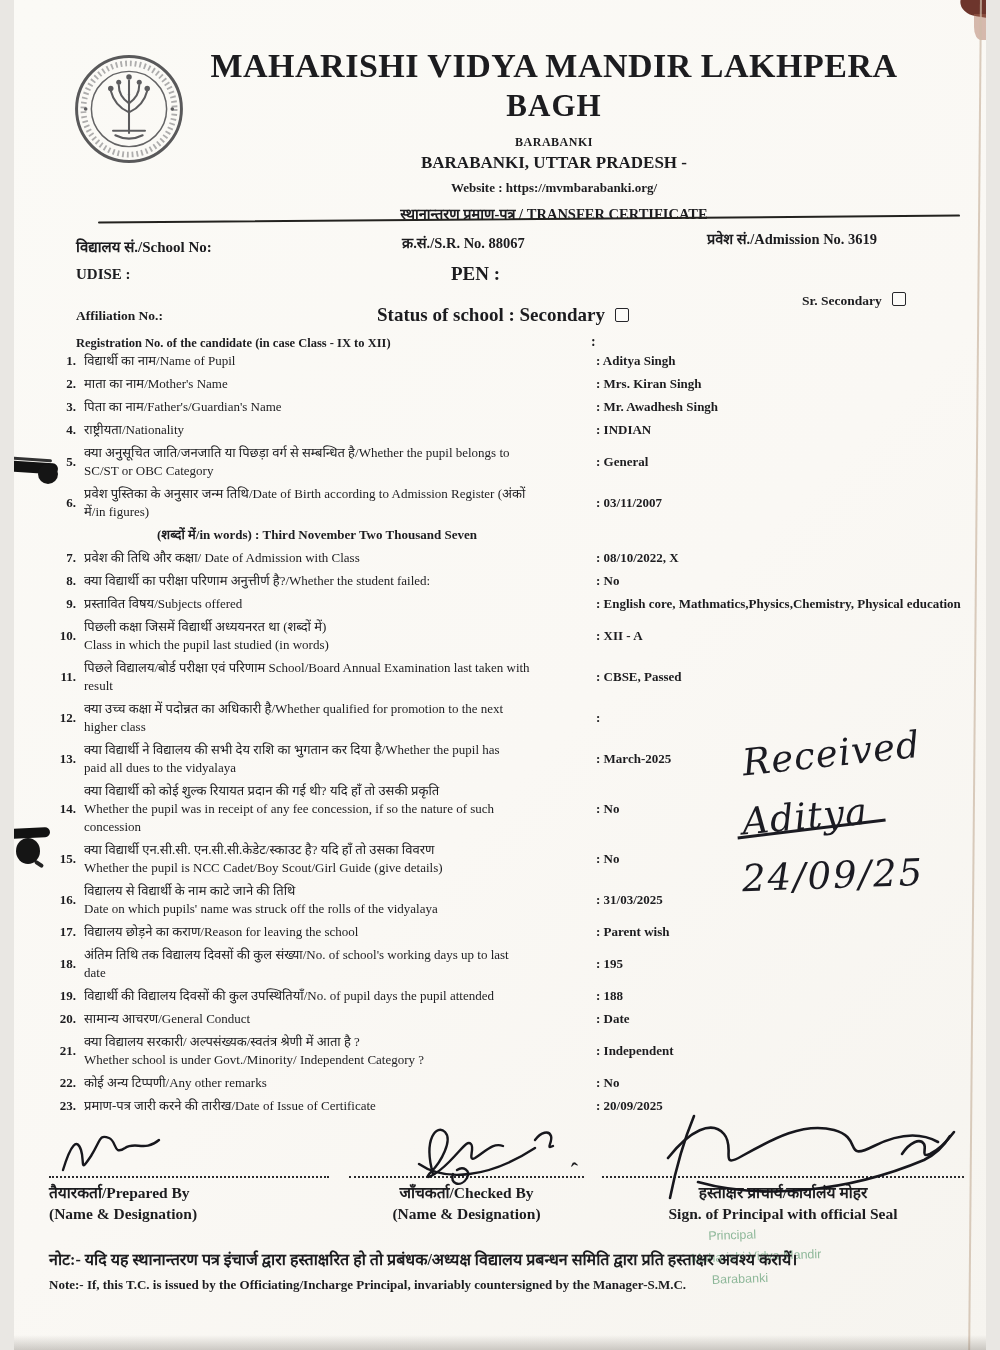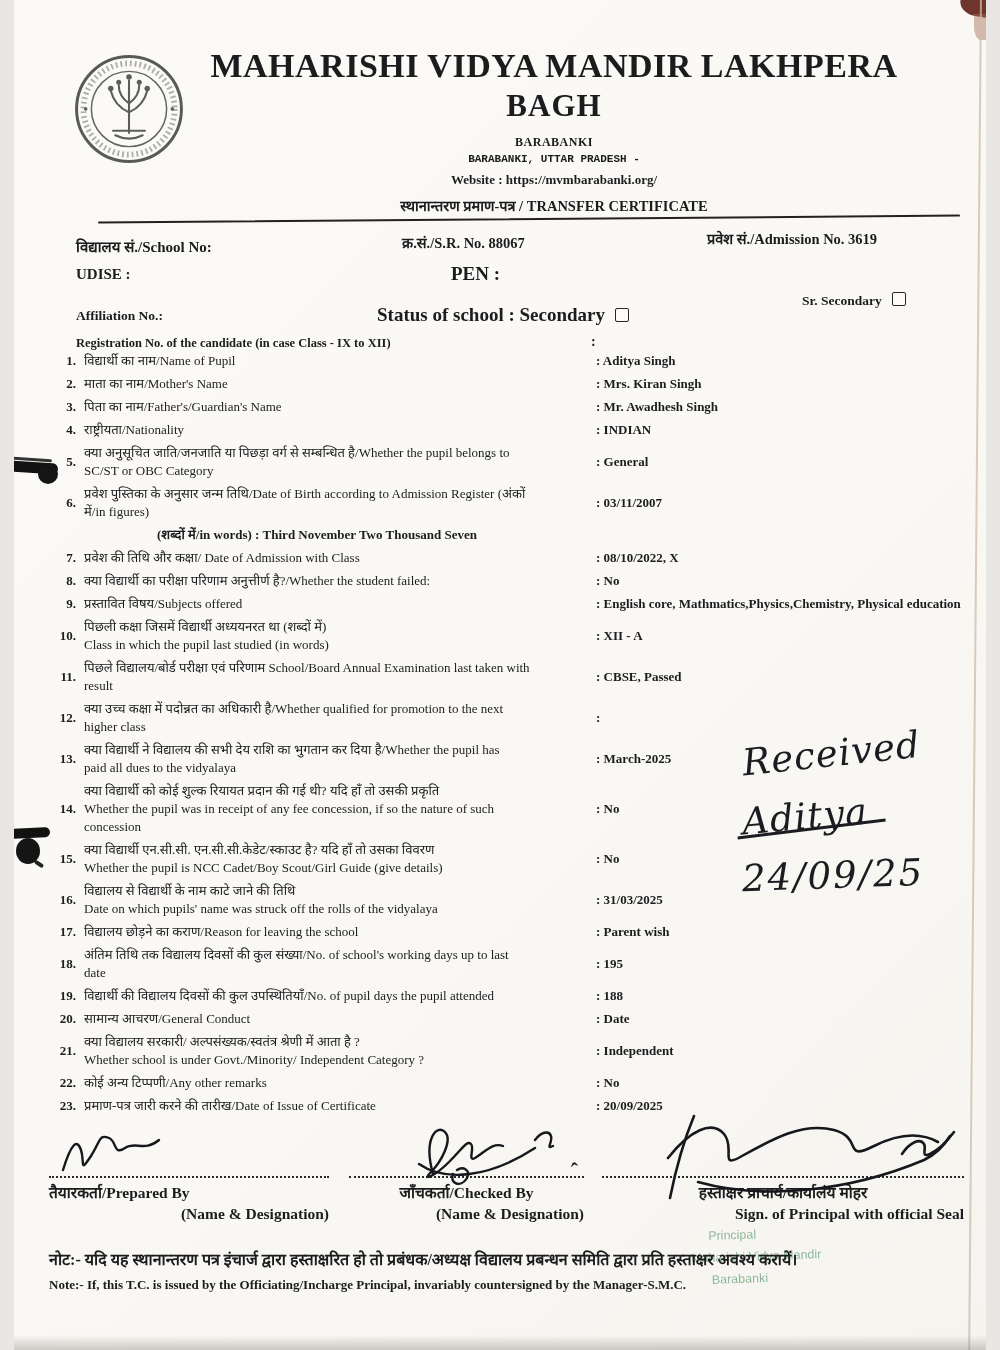--- a/index.html
+++ b/index.html
@@ -29,21 +29,21 @@
   .binding2 .bar{left:0;top:6px;width:42px;height:10px;transform:rotate(-3deg);}
   .binding2 .blob{left:8px;top:16px;width:24px;height:26px;}
   .binding2 .tail{position:absolute;left:26px;top:40px;width:10px;height:4px;background:#222;border-radius:2px;transform:rotate(35deg);}
   
   .logo{position:absolute;left:58px;top:46px;width:114px;height:126px;opacity:.85;}
   .head-center{position:absolute;left:150px;top:48px;width:780px;text-align:center;}
   .title1{font-size:34px;font-weight:bold;letter-spacing:.5px;line-height:1.05;margin:0;}
   .title2{font-size:31px;font-weight:bold;letter-spacing:1px;margin:4px 0 0 0;}
   .sub{font-weight:bold;margin-top:3px;}
   .sub-city{font-size:12px;margin-top:11px;letter-spacing:.5px;}
-  .sub-addr{font-size:11px;font-family:Liberation Mono, monospace;}
+  .sub-addr{font-size:17px;}
   .sub-web{font-size:13px;margin-top:7px;}
   .doc-title{font-size:14.5px;font-weight:bold;margin-top:7px;}
   .rule{position:absolute;left:84px;top:218px;width:862px;height:2px;background:#23221f;transform:rotate(-.45deg);border-radius:2px;}
   
   .info{position:absolute;left:0;top:228px;width:100%;height:122px;font-size:14px;}
   .info .lbl{position:absolute;font-weight:bold;}
   .i-school{left:62px;top:8px;font-size:15px;}
   .i-udise{left:62px;top:38px;font-size:15px;}
   .i-srno{left:388px;top:4px;font-size:14.5px;}
   .i-pen{left:437px;top:35px;font-size:19px;}
@@ -70,21 +70,21 @@
   .hw3{font-size:37px;transform:rotate(-2deg);margin-top:16px;letter-spacing:2px;}
   
   .sig-block{position:absolute;top:1118px;}
   .sig-prepared{left:35px;width:280px;}
   .sig-checked{left:335px;width:235px;text-align:center;}
   .sig-principal{left:588px;width:362px;text-align:center;}
   .sig-svg{position:relative;height:58px;}
   .sig-svg svg{position:absolute;bottom:-8px;left:0;}
   .dotline{border-bottom:2.5px dotted #2a2a2d;height:0;margin-bottom:5px;}
   .sig-label{font-size:15.5px;font-weight:bold;line-height:1.35;}
-  .sig-sub{font-size:15.5px;font-weight:bold;line-height:1.35;text-align:right;}
+  .sig-sub{font-size:15.5px;font-weight:bold;line-height:1.35;}
   .sig-mark{position:absolute;left:558px;top:1158px;font-size:22px;font-weight:bold;transform:rotate(-12deg);}
   .stamp{position:absolute;left:695px;top:1224px;color:rgba(76,145,98,.62);font-family:"Liberation Sans",sans-serif;font-size:12.5px;line-height:1.75;transform:rotate(-2deg);text-align:left;}
   .stamp div:nth-child(2){margin-left:-18px;}
   .stamp div:nth-child(3){margin-left:2px;}
   
   .note{position:absolute;left:35px;top:1248px;width:900px;}
   .note-hi{font-size:16px;font-weight:bold;}
   .note-en{font-size:13px;font-weight:bold;margin-top:7px;}
 </style>
 </head>

